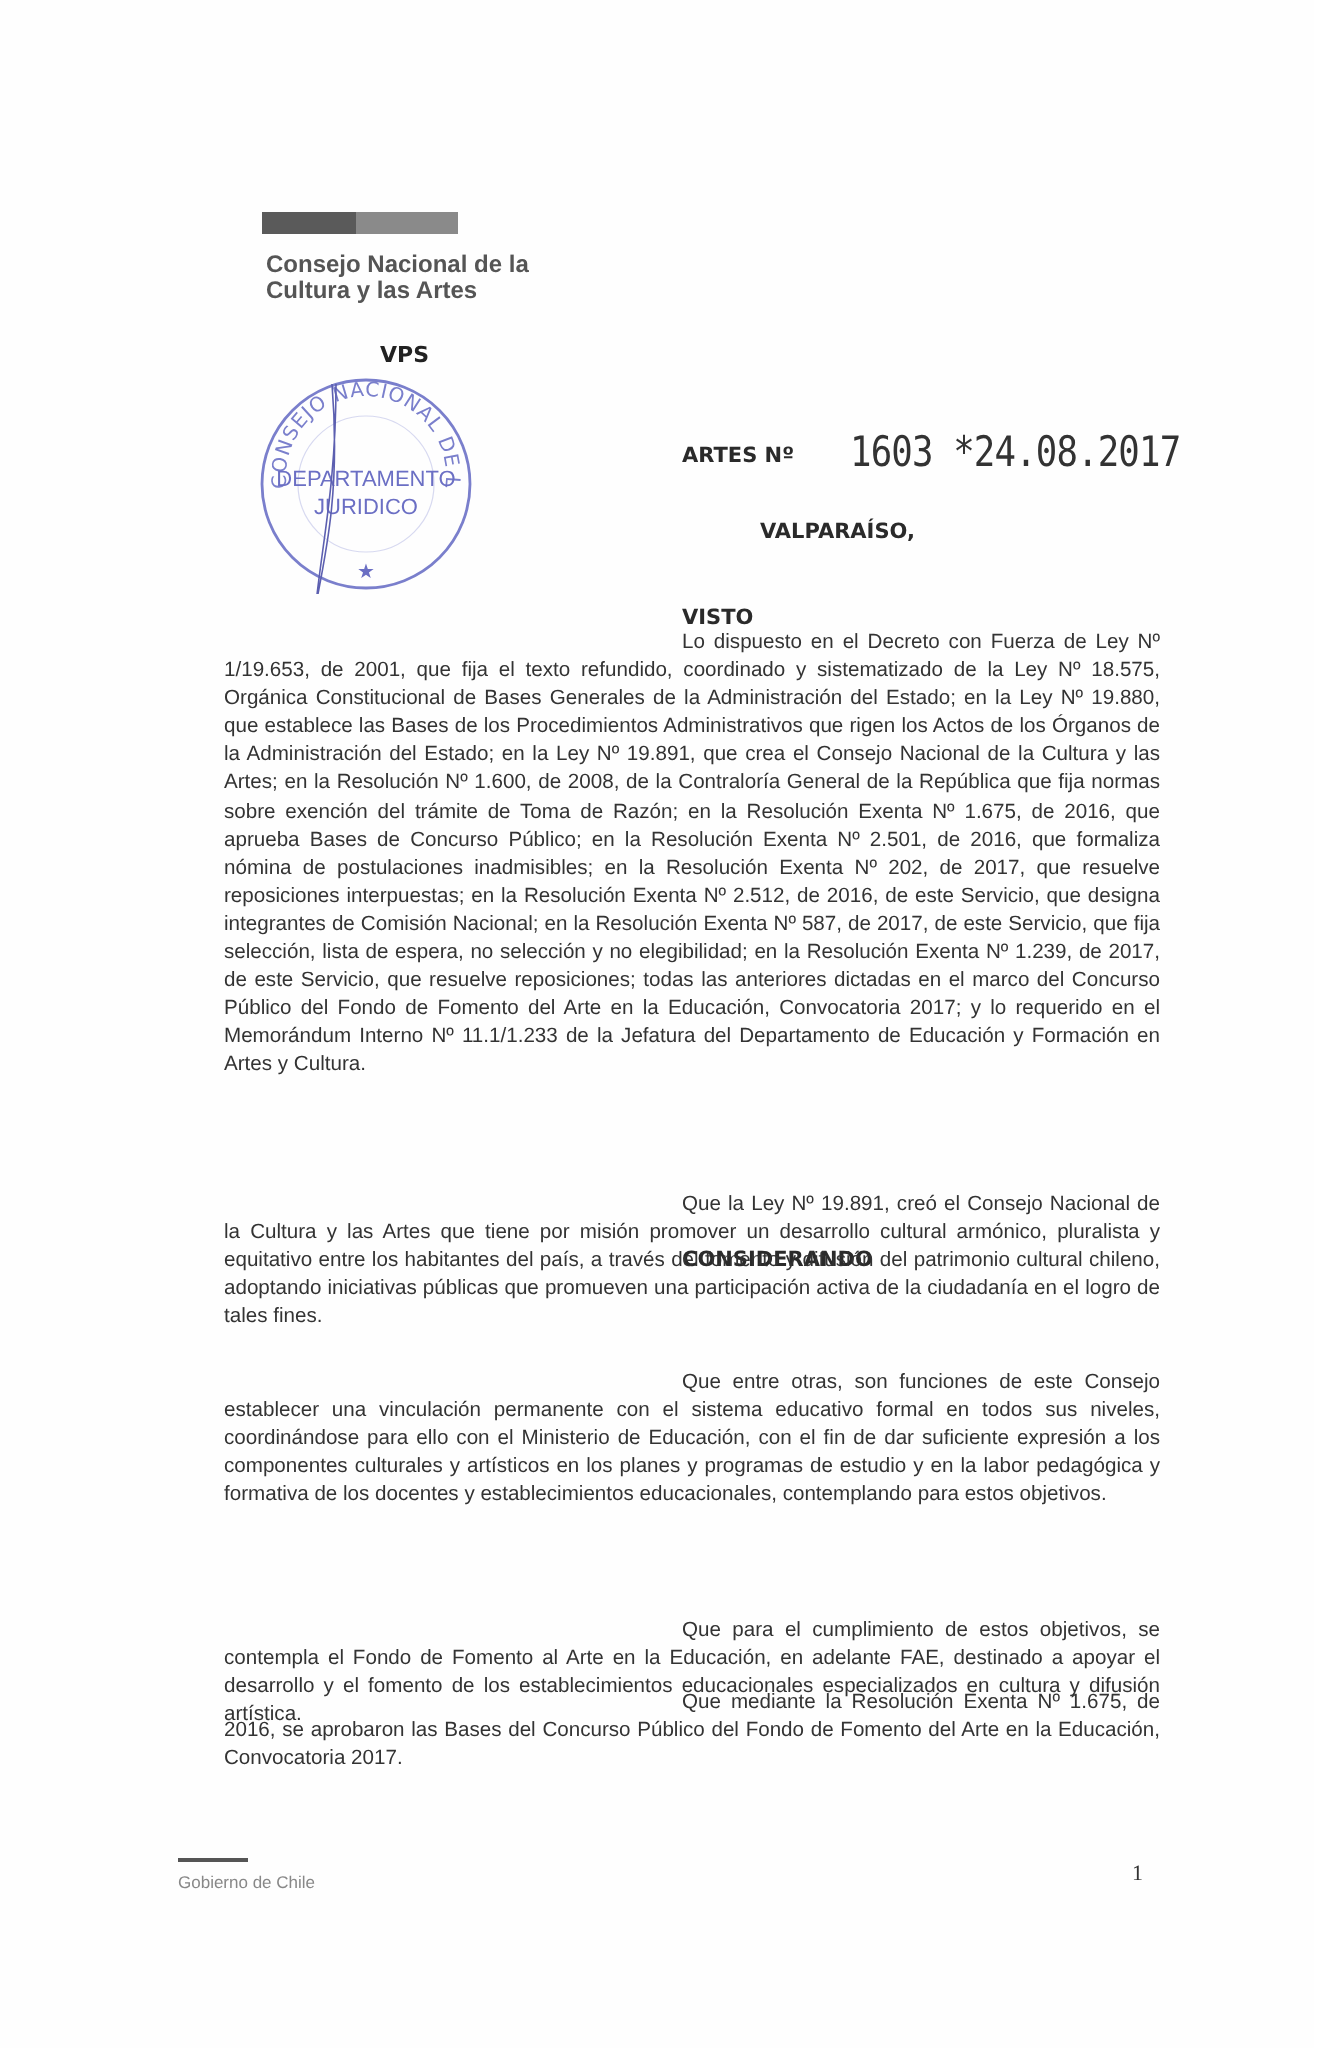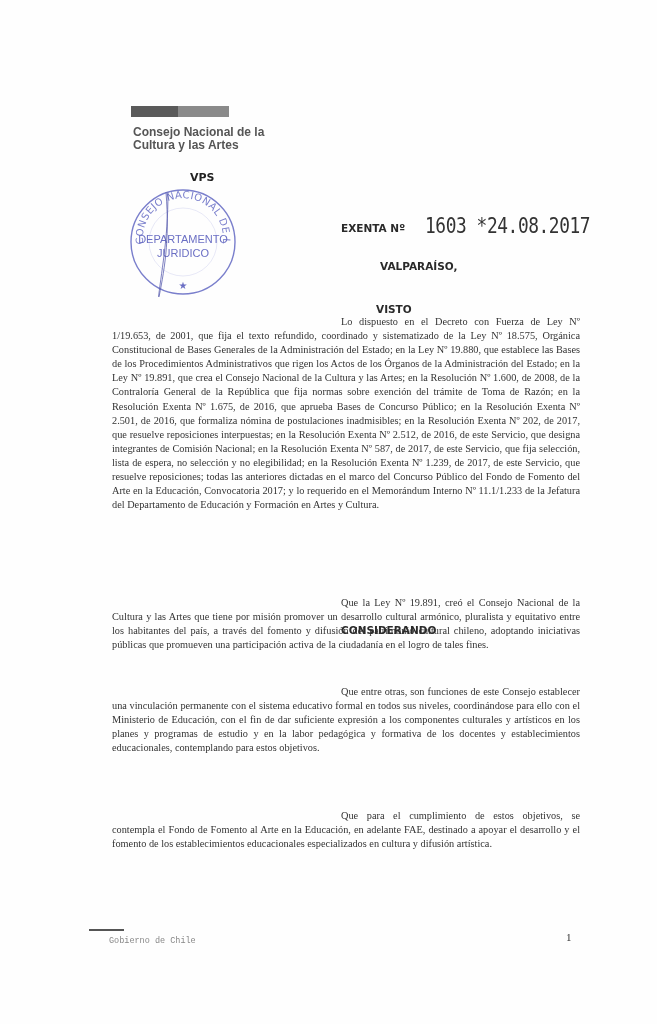--- a/index.html
+++ b/index.html
@@ -7,23 +7,23 @@
   .page { position:absolute; left:0; top:0; width:657px; height:1024px; background:#fefefe; }
   .logo-bar { position:absolute; left:131px; top:106px; width:98px; height:11px; background:linear-gradient(90deg,#5a5a5a 0 48%,#8a8a8a 48% 100%); }
   .org-name { position:absolute; left:133px; top:126px; width:150px; font-family:"Liberation Sans", sans-serif; font-weight:bold; font-size:12px; line-height:13px; color:#555; }
   .vps { position:absolute; left:158px; top:171px; font-family:"DejaVu Sans", sans-serif; font-weight:bold; font-size:11px; color:#222;margin-left:32px; }
   .stamp { position:absolute; left:128px; top:187px; width:110px; height:110px; }
   .title { position:absolute; left:341px; top:119px; width:245px; font-family:"DejaVu Sans", sans-serif; font-weight:bold; font-size:10.5px; line-height:14px; letter-spacing:0.3px; color:#2a2a2a; }
   .exenta-label { position:absolute; left:341px; top:222px; font-weight:bold; font-size:10.5px; color:#2a2a2a; }
   .exenta-number { position:absolute; left:425px; top:214px; font-family:"DejaVu Sans Mono", monospace; font-size:21px; letter-spacing:-0.5px; color:#333; transform:scaleX(0.85); transform-origin:left; }
   .city { position:absolute; left:341px; top:260px; font-weight:bold; font-size:10.5px; color:#2a2a2a;margin-left:39px; }
   .section-heading { position:absolute; left:341px; font-weight:bold; font-size:10.5px; color:#2a2a2a; }
-  .para { position:absolute; left:112px; width:468px; font-family:Liberation Serif, serif; font-size:10.3px; line-height:14.1px; text-align:justify; color:#333; text-indent:229px; }
+  .para { position:absolute; left:112px; width:468px; font-family:Liberation Sans, sans-serif; font-size:10.3px; line-height:14.1px; text-align:justify; color:#333; text-indent:229px; }
   .footer-bar { position:absolute; left:89px; top:929px; width:35px; height:2px; background:#555; }
-  .footer-text { position:absolute; left:89px; top:936px; font-family:Liberation Mono, monospace; font-size:8.5px; color:#888;margin-left:20px; }
+  .footer-text { position:absolute; left:89px; top:936px; font-family:Liberation Sans, sans-serif; font-size:8.5px; color:#888; }
   .page-number { position:absolute; left:566px; top:931px; font-family:"Liberation Serif", serif; font-size:11px; color:#333; }
 </style>
 </head>
 <body>
 
 <div class="page">
 
   <div class="logo-bar"></div>
   <div class="org-name">Consejo Nacional de la Cultura y las Artes</div>
   <div class="vps">VPS</div>
@@ -37,28 +37,29 @@
     <text font-family="DejaVu Sans, sans-serif" font-size="10" fill="#7a7fcc" letter-spacing="0.5">
       <textPath href="#stampArc" startOffset="2%">CONSEJO NACIONAL DE LA CULTURA Y LAS ARTES</textPath>
     </text>
     <text x="55" y="56" text-anchor="middle" font-family="Liberation Sans, sans-serif" font-size="11" fill="#6b6fc4">DEPARTAMENTO</text>
     <text x="55" y="70" text-anchor="middle" font-family="Liberation Sans, sans-serif" font-size="11" fill="#6b6fc4">JURIDICO</text>
     <text x="55" y="102" text-anchor="middle" font-size="10" fill="#6b6fc4">★</text>
     <path d="M 38 -40 C 42 10, 36 40, 30 70 M 30 70 C 33 40, 40 10, 40 -40" fill="none" stroke="#5c5fb0" stroke-width="0.8" transform="translate(0,45)"></path>
   </svg>
 
 
-  <div class="exenta-label">EXENTA Nº</div>
+  <div class="exenta-label">ARTES Nº</div>
   <div class="exenta-number">1603 *24.08.2017</div>
   <div class="city">VALPARAÍSO,</div>
 
-  <div class="section-heading" style="top:303px;margin-left:35px;">VISTO</div>
+  <div class="section-heading" style="top:303px;">VISTO</div>
   <div class="para" style="top:315px;">Lo dispuesto en el Decreto con Fuerza de Ley Nº 1/19.653, de 2001, que fija el texto refundido, coordinado y sistematizado de la Ley Nº 18.575, Orgánica Constitucional de Bases Generales de la Administración del Estado; en la Ley Nº 19.880, que establece las Bases de los Procedimientos Administrativos que rigen los Actos de los Órganos de la Administración del Estado; en la Ley Nº 19.891, que crea el Consejo Nacional de la Cultura y las Artes; en la Resolución Nº 1.600, de 2008, de la Contraloría General de la República que fija normas sobre exención del trámite de Toma de Razón; en la Resolución Exenta Nº 1.675, de 2016, que aprueba Bases de Concurso Público; en la Resolución Exenta Nº 2.501, de 2016, que formaliza nómina de postulaciones inadmisibles; en la Resolución Exenta Nº 202, de 2017, que resuelve reposiciones interpuestas; en la Resolución Exenta Nº 2.512, de 2016, de este Servicio, que designa integrantes de Comisión Nacional; en la Resolución Exenta Nº 587, de 2017, de este Servicio, que fija selección, lista de espera, no selección y no elegibilidad; en la Resolución Exenta Nº 1.239, de 2017, de este Servicio, que resuelve reposiciones; todas las anteriores dictadas en el marco del Concurso Público del Fondo de Fomento del Arte en la Educación, Convocatoria 2017; y lo requerido en el Memorándum Interno Nº 11.1/1.233 de la Jefatura del Departamento de Educación y Formación en Artes y Cultura.</div>
 
   <div class="section-heading" style="top:584px;margin-top:40px;">CONSIDERANDO</div>
   <div class="para" style="top:596px;">Que la Ley Nº 19.891, creó el Consejo Nacional de la Cultura y las Artes que tiene por misión promover un desarrollo cultural armónico, pluralista y equitativo entre los habitantes del país, a través del fomento y difusión del patrimonio cultural chileno, adoptando iniciativas públicas que promueven una participación activa de la ciudadanía en el logro de tales fines.</div>
   <div class="para" style="top:685px;">Que entre otras, son funciones de este Consejo establecer una vinculación permanente con el sistema educativo formal en todos sus niveles, coordinándose para ello con el Ministerio de Educación, con el fin de dar suficiente expresión a los componentes culturales y artísticos en los planes y programas de estudio y en la labor pedagógica y formativa de los docentes y establecimientos educacionales, contemplando para estos objetivos.</div>
   <div class="para" style="top:809px;">Que para el cumplimiento de estos objetivos, se contempla el Fondo de Fomento al Arte en la Educación, en adelante FAE, destinado a apoyar el desarrollo y el fomento de los establecimientos educacionales especializados en cultura y difusión artística.</div>
+  <div class="para" style="top:845px;">Que mediante la Resolución Exenta Nº 1.675, de 2016, se aprobaron las Bases del Concurso Público del Fondo de Fomento del Arte en la Educación, Convocatoria 2017.</div>
 
   <div class="footer-bar"></div>
   <div class="footer-text">Gobierno de Chile</div>
   <div class="page-number">1</div>
 </div>
 
 </body></html>

